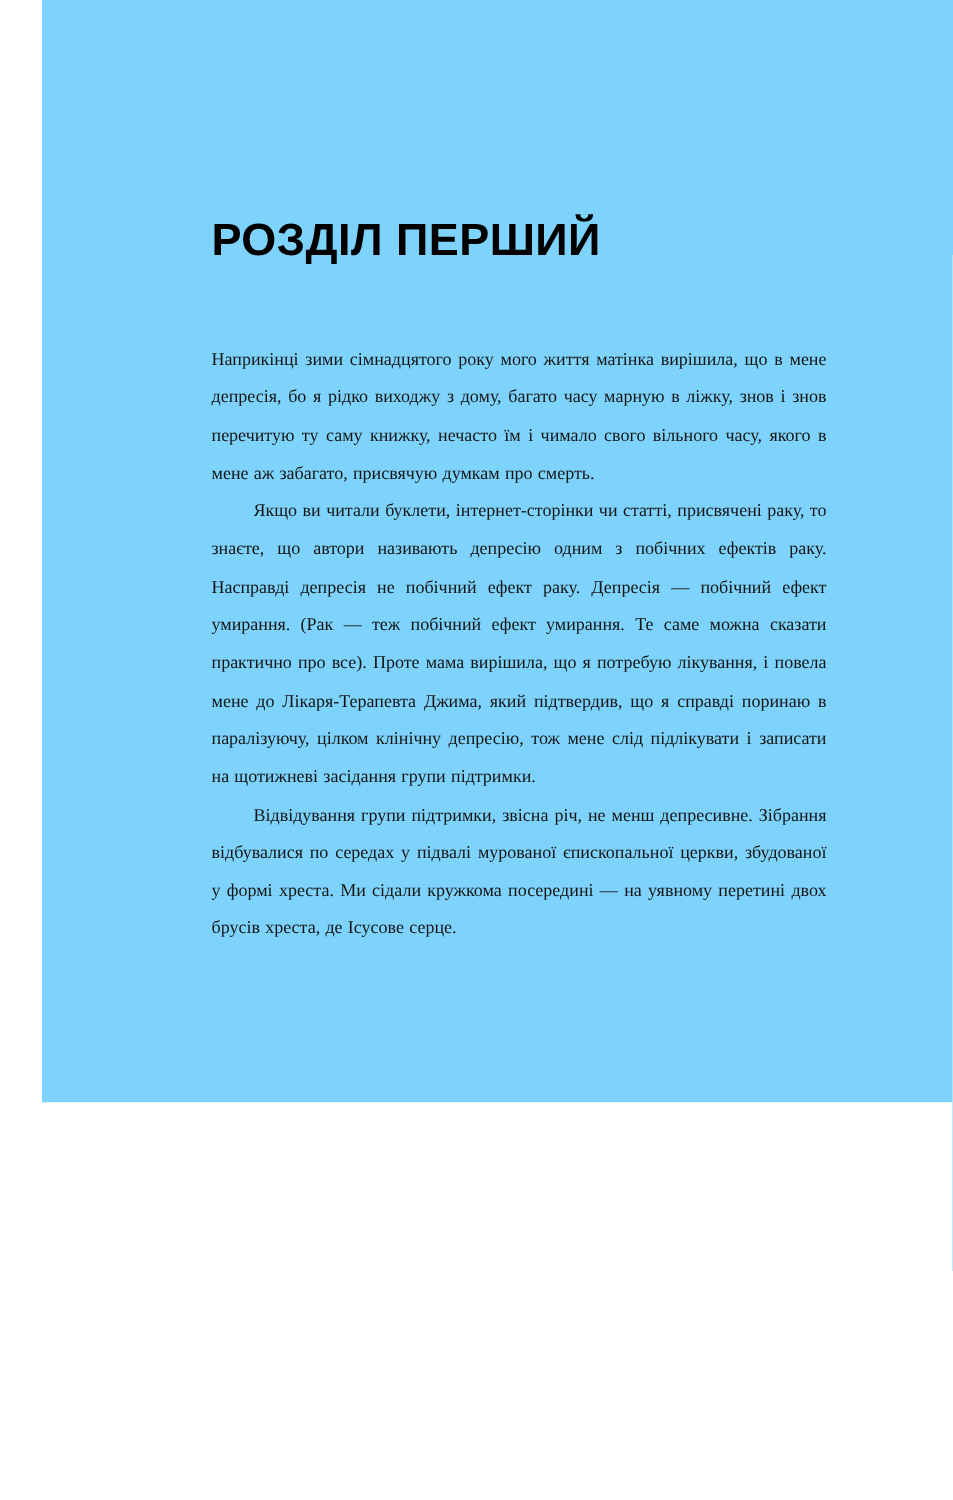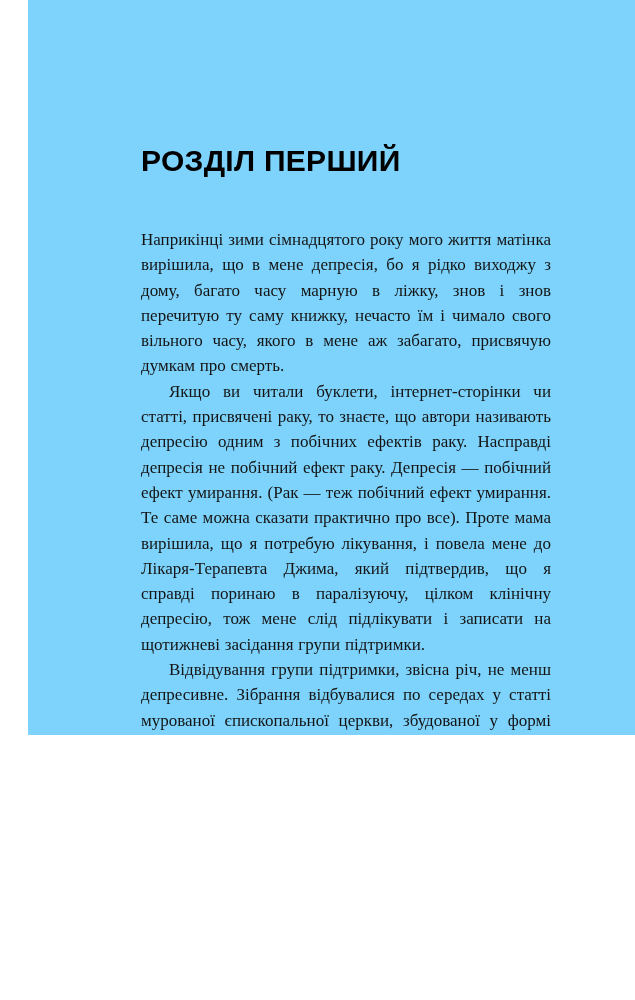--- a/index.html
+++ b/index.html
@@ -27,21 +27,21 @@
     font-size: 30px;
     line-height: 1.1;
     letter-spacing: 0.3px;
     color: #000000;
   }
   .chapter-body {
     position: absolute;
     left: 113px;
     top: 227px;
     width: 410px;
-    font-size: 17px;
+    font-size: 12px;
     line-height: 25.3px;
     text-align: justify;
     text-justify: inter-word;
     hyphens: auto;
     -webkit-hyphens: auto;
     word-spacing: 0.5px;
   }
   .chapter-body p {
     margin: 0;
     padding: 0;
@@ -63,18 +63,18 @@
 </head>
 <body>
 
 <div class="book-page">
 
   <h1 class="chapter-heading">РОЗДІЛ ПЕРШИЙ</h1>
 
   <div class="chapter-body" lang="uk">
     <p class="no-indent">Наприкінці зими сімнадцятого року мого життя матінка вирішила, що в мене депресія, бо я рідко виходжу з дому, багато часу марную в ліжку, знов і знов перечитую ту саму книжку, нечасто їм і чимало свого вільного часу, якого в мене аж забагато, присвячую думкам про смерть.</p>
     <p>Якщо ви читали буклети, інтернет-сторінки чи статті, присвячені раку, то знаєте, що автори називають депресію одним з побічних ефектів раку. Насправді депресія не побічний ефект раку. Депресія — побічний ефект умирання. (Рак — теж побічний ефект умирання. Те саме можна сказати практично про все). Проте мама вирішила, що я потребую лікування, і повела мене до Лікаря-Терапевта Джима, який підтвердив, що я справді поринаю в паралізуючу, цілком клінічну депресію, тож мене слід підлікувати і записати на щотижневі засідання групи підтримки.</p>
-    <p>Відвідування групи підтримки, звісна річ, не менш депресивне. Зібрання відбувалися по середах у статті мурованої єпископальної церкви, збудованої у формі хреста. Ми сідали кружкома посередині — на уявному перетині двох брусів хреста, де Ісусове серце.</p>
+    <p>Відвідування групи підтримки, звісна річ, не менш депресивне. Зібрання відбувалися по середах у підвалі мурованої єпископальної церкви, збудованої у формі хреста. Ми сідали кружкома посередині — на уявному перетині двох брусів хреста, де Ісусове серце.</p>
   </div>
 
   <div class="page-number">6</div>
 
 </div>
 
 </body></html>

